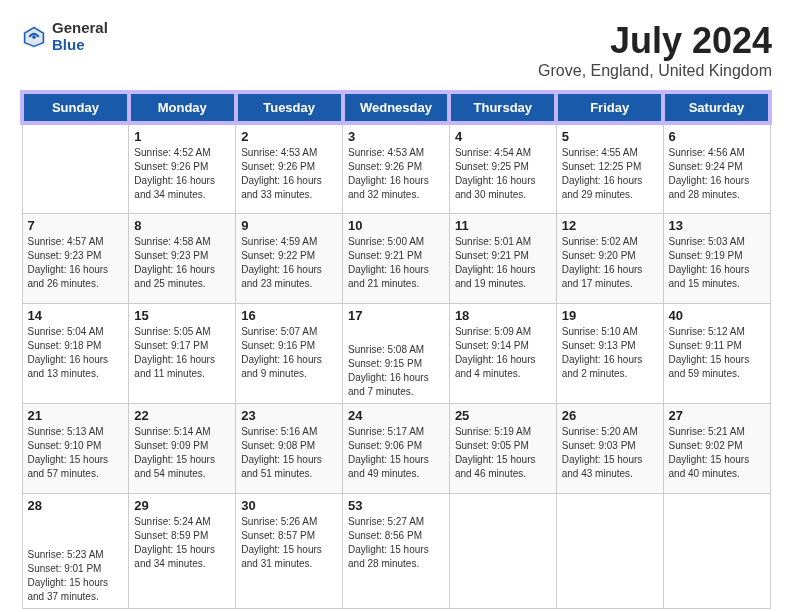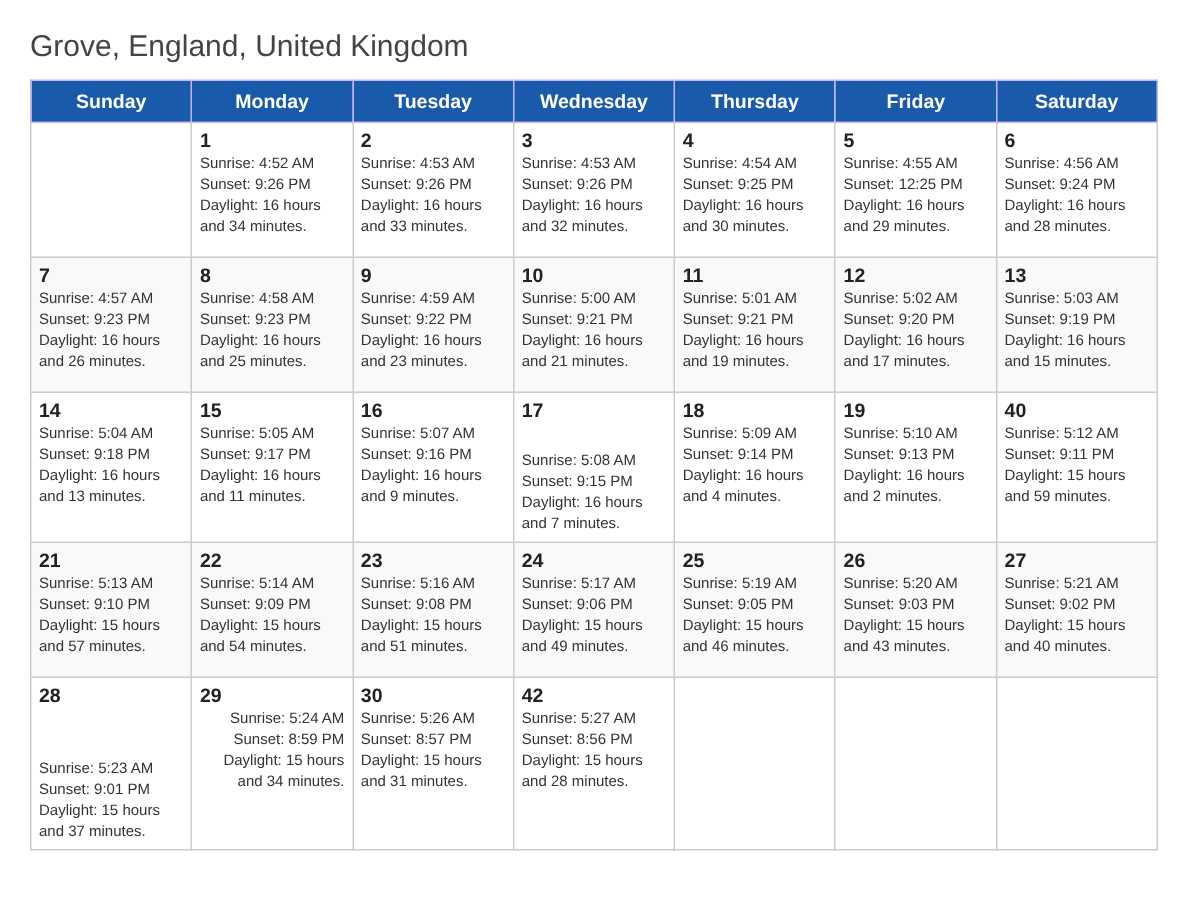--- a/index.html
+++ b/index.html
@@ -42,35 +42,35 @@
     }
     .title-block {
       text-align: right;
     }
     .month-year {
       font-size: 36px;
       font-weight: bold;
       color: #222;
     }
     .location {
-      font-size: 20px;
+      font-size: 16px;
       color: #444;
     }
     table {
       width: 100%;
       border-collapse: collapse;
       table-layout: fixed;
     }
     thead tr th {
       background-color: #1a5aab;
       color: #fff;
       font-size: 13px;
       font-weight: bold;
       padding: 6px 4px;
-      border: 1px solid #c4b5fd;
+      border: 4px solid #c4b5fd;
       text-align: center;
     }
     tbody tr td {
       border: 1px solid #ccc;
       vertical-align: top;
       padding: 4px 5px;
       font-size: 10.5px;
       color: #333;
       height: 90px;
     }
@@ -90,21 +90,34 @@
       background: #f9f9f9;
     }
     tbody tr td.empty {
       background: #fff;
     }
   </style>
 </head>
 <body>
 
 <div class="header">
+  <div class="logo">
+    <svg class="logo-icon" viewBox="0 0 30 30" xmlns="http://www.w3.org/2000/svg">
+      <polygon points="15,3 27,10 27,22 15,27 3,22 3,10" fill="#1a5aab" opacity="0.15"></polygon>
+      <polygon points="15,5 25,11 25,21 15,25 5,21 5,11" fill="none" stroke="#1a5aab" stroke-width="1.5"></polygon>
+      <path d="M10,15 Q15,8 20,15" fill="none" stroke="#1a5aab" stroke-width="2"></path>
+      <circle cx="15" cy="15" r="2" fill="#1a5aab"></circle>
+    </svg>
+    <div class="logo-text">
+      <span class="logo-general">General</span>
+      <span class="logo-blue">Blue</span>
+    </div>
+  </div>
   <div class="title-block">
+    <div class="month-year">July 2024</div>
     <div class="location">Grove, England, United Kingdom</div>
   </div>
 </div>
 
 <table>
   <thead>
     <tr id="header-row">
         <th>Sunday</th>
         <th>Monday</th>
         <th>Tuesday</th>
@@ -316,34 +329,34 @@
       <tr>
         <td>
           <span class="day-number">28</span>
           <div class="day-info" style="white-space: pre-line; margin-top: 35px;">Sunrise: 5:23 AM
 Sunset: 9:01 PM
 Daylight: 15 hours
 and 37 minutes.</div>
         </td>
         <td>
           <span class="day-number">29</span>
-          <div class="day-info" style="white-space: pre-line; text-align: right;">Sunrise: 5:24 AM
+          <div class="day-info" style="white-space: pre-line;">Sunrise: 5:24 AM
 Sunset: 8:59 PM
 Daylight: 15 hours
 and 34 minutes.</div>
         </td>
         <td>
           <span class="day-number">30</span>
           <div class="day-info" style="white-space: pre-line;">Sunrise: 5:26 AM
 Sunset: 8:57 PM
 Daylight: 15 hours
 and 31 minutes.</div>
         </td>
         <td>
-          <span class="day-number">42</span>
+          <span class="day-number">53</span>
           <div class="day-info" style="white-space: pre-line;">Sunrise: 5:27 AM
 Sunset: 8:56 PM
 Daylight: 15 hours
 and 28 minutes.</div>
         </td>
         <td class="empty"></td>
         <td class="empty"></td>
         <td class="empty"></td>
       </tr>
     </tbody>

